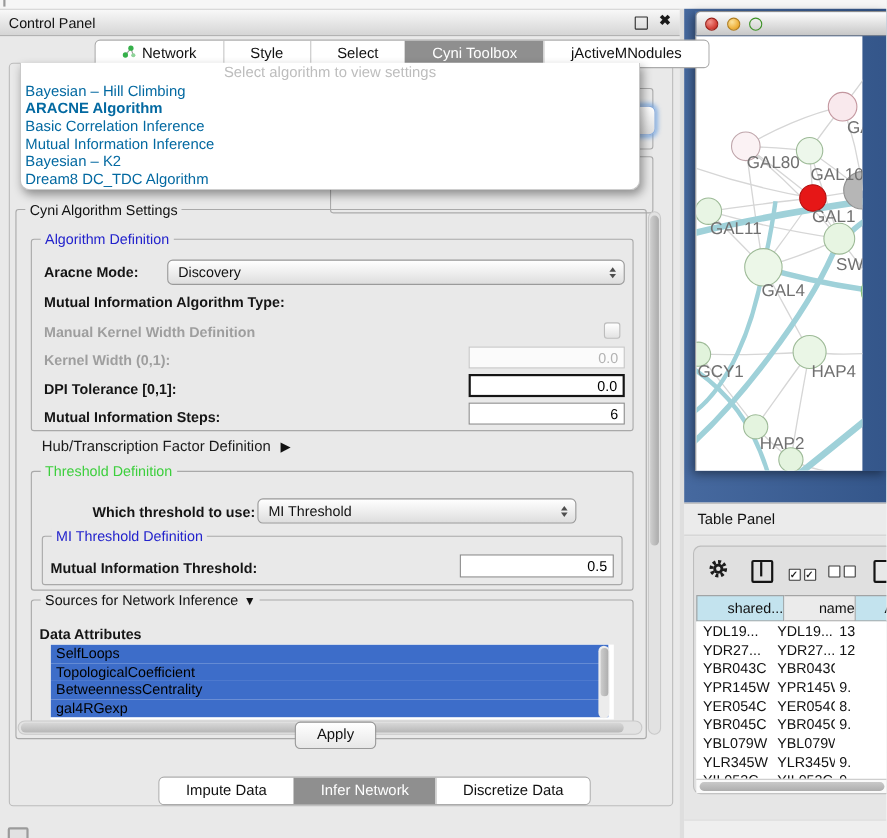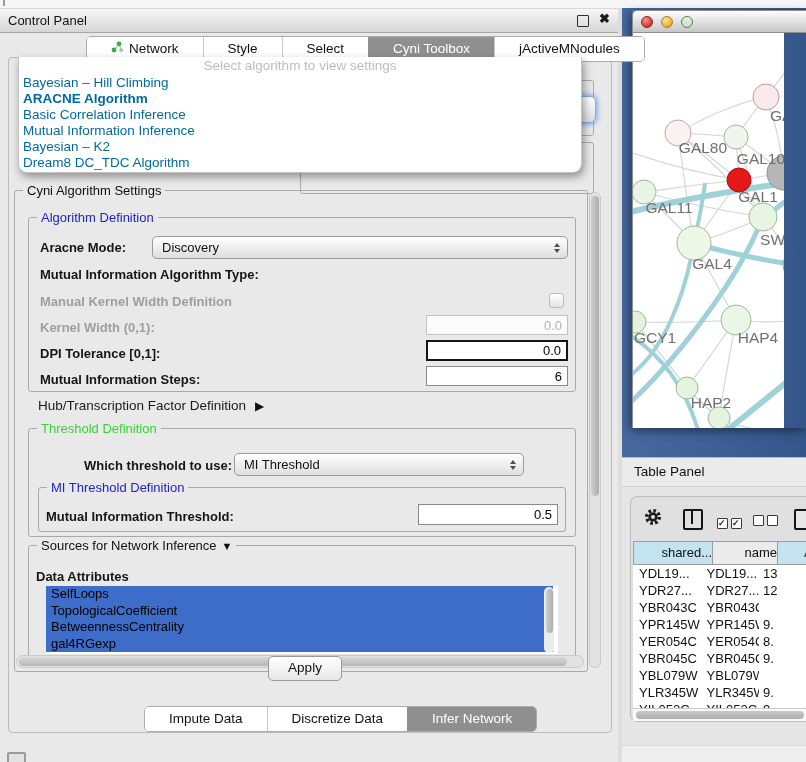--- a/index.html
+++ b/index.html
@@ -245,25 +245,25 @@
 
   <div class="abs set-hscroll"></div>
   <div class="abs set-hthumb"></div>
 
   <div class="abs apply">Apply</div>
 
   <div class="abs tabbar" id="btm-tabs">
       <div class="tab">
         <span>Impute Data</span>
       </div>
-      <div class="tab">
-        <span>Discretize Data</span>
-      </div>
       <div class="tab sel">
         <span>Infer Network</span>
+      </div>
+      <div class="tab">
+        <span>Discretize Data</span>
       </div>
     </div>
 
   <div class="abs mini-square"></div>
 
   <div class="abs bluebg"></div>
 
   <div class="abs netwin">
     <div class="nw-title">
       <span class="tl r"></span>

